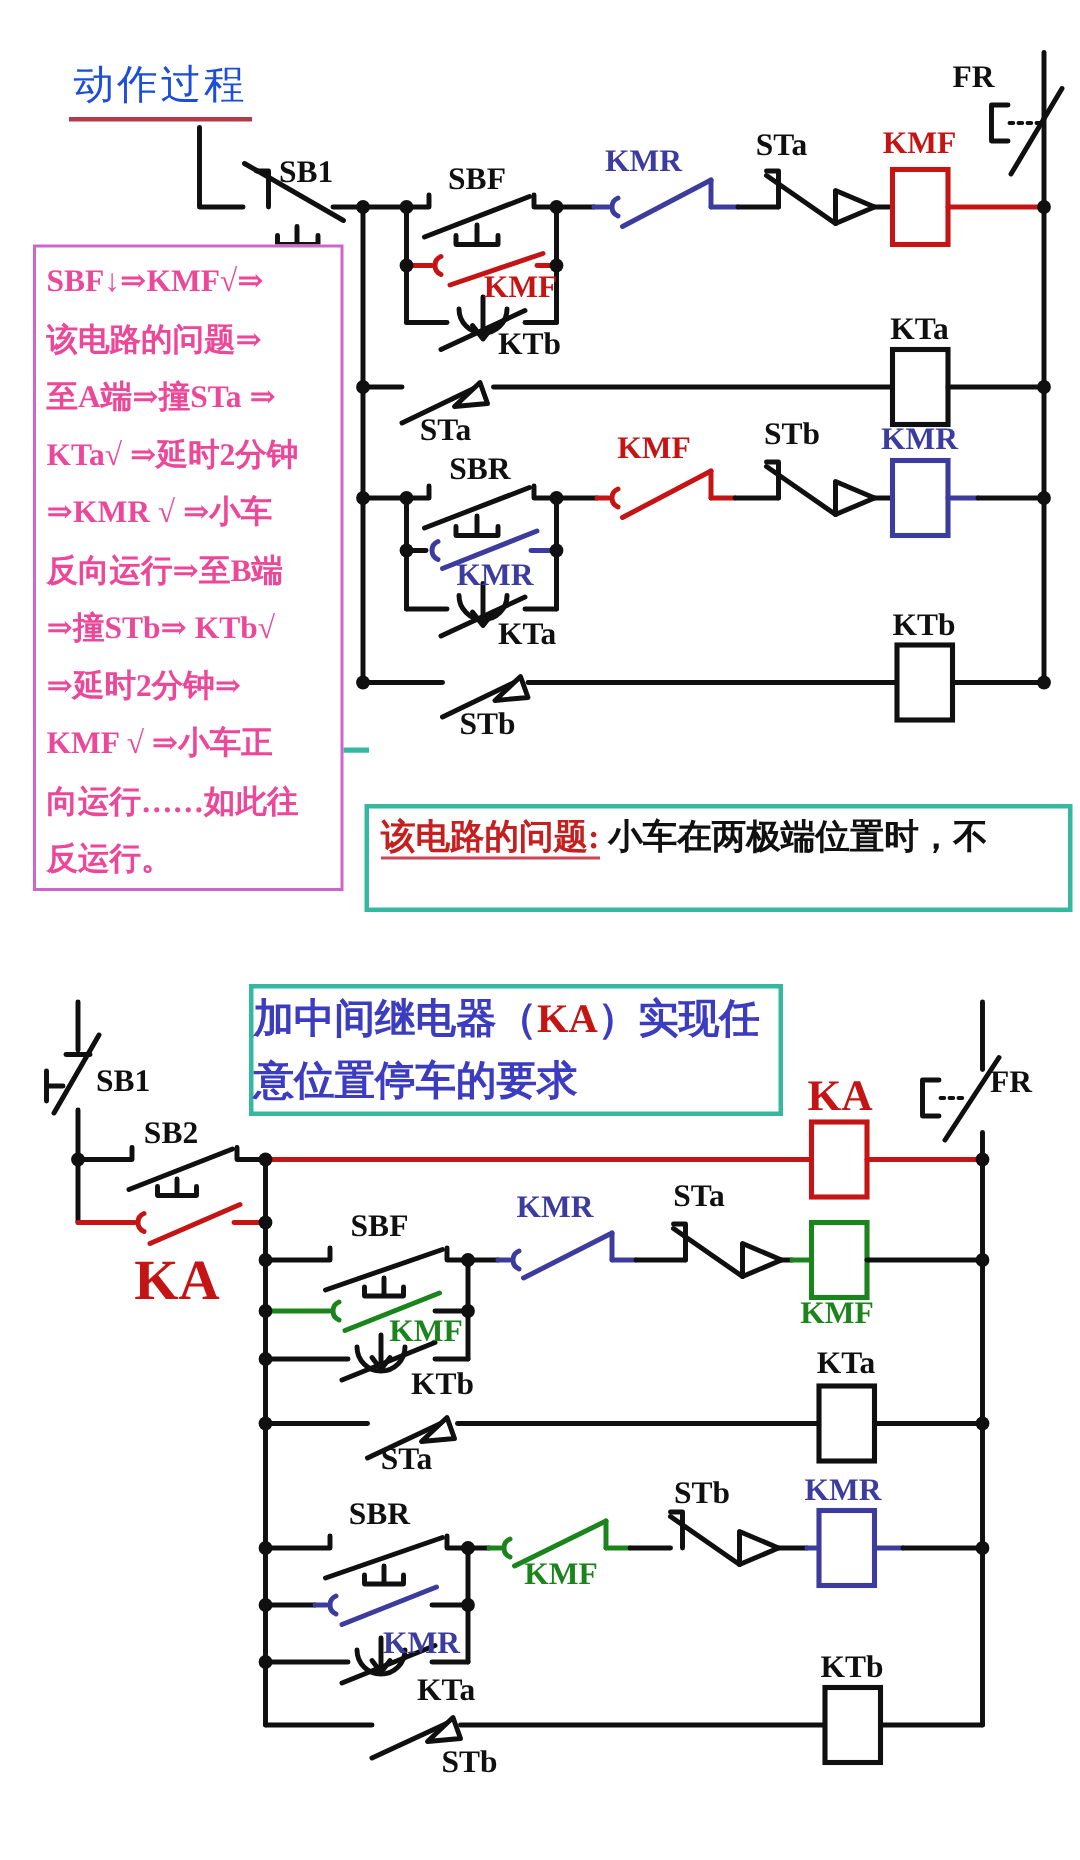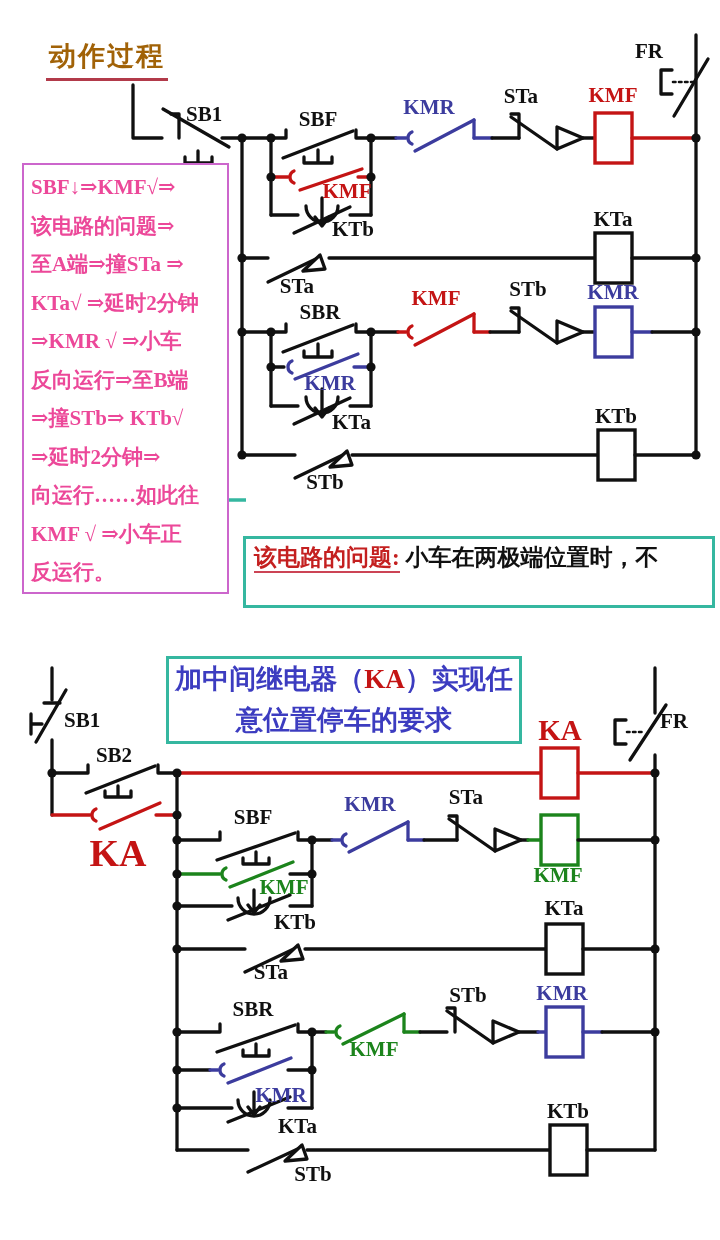--- a/index.html
+++ b/index.html
@@ -18,32 +18,32 @@
   .coilg{stroke:#1c841c;stroke-width:3.4;fill:#ffffff;}
   .tri{fill:#ffffff;}
   .dot{fill:#101010;stroke:none;}
   
   text{font-family:"Liberation Serif","DejaVu Serif",serif;font-weight:bold;}
   .lb{font-size:21px;fill:#101010;}
   .mid{text-anchor:middle;}
   .red{fill:#c41414;} .blue{fill:#3c3c9e;} .green{fill:#1c841c;}
   
   .abs{position:absolute;}
-  #page-title{left:46px;top:38px;font-size:27px;font-weight:bold;color:#a16207;
+  #page-title{left:46px;top:38px;font-size:27px;font-weight:normal;color:#1d4ed8;
               letter-spacing:2px;border-bottom:3px solid #b23a4a;padding:0 3px 4px 3px;}
   #process-box{left:22px;top:163px;width:196px;height:424px;border:2.5px solid #cc66cc;
                padding:3px 0 0 7px;font-size:21px;font-weight:bold;color:#ec4899;
                line-height:38.5px;background:#ffffff;}
   #problem-box{left:243px;top:496px;width:450px;height:58px;border:3px solid #35b7a0;
                padding:4px 8px;font-size:23px;font-weight:bold;color:#101010;
                line-height:30px;background:#ffffff;margin-top:40px;}
   #problem-box .plabel{color:#c42020;border-bottom:2px solid #cc4455;padding-bottom:1px;}
   #problem-box .l2{padding-left:172px;}
   #bottom-title-box{left:166px;top:656px;width:350px;height:82px;border:3.5px solid #35b7a0;
-               color:#3c3cc0;font-size:27px;font-weight:bold;text-align:center;
+               color:#3c3cc0;font-size:27px;font-weight:bold;
                line-height:41px;background:#ffffff;}
   #bottom-title-box .ka{color:#c41414;}
 </style>
 </head>
 <body>
 
 <div id="stage">
 
   <svg style="position:absolute;left:0;top:0;" width="720" height="1240" viewBox="0 0 720 1240" xmlns="http://www.w3.org/2000/svg">
 
@@ -388,22 +388,22 @@
 
   <div id="process-box" class="abs">
     <div>SBF↓⇒KMF√⇒</div>
     <div>该电路的问题⇒</div>
     <div>至A端⇒撞STa ⇒</div>
     <div>KTa√ ⇒延时2分钟</div>
     <div>⇒KMR √ ⇒小车</div>
     <div>反向运行⇒至B端</div>
     <div>⇒撞STb⇒ KTb√</div>
     <div>⇒延时2分钟⇒</div>
+    <div>KMF √ ⇒小车正</div>
     <div>向运行……如此往</div>
-    <div>KMF √ ⇒小车正</div>
     <div>反运行。</div>
   </div>
 
   <div id="problem-box" class="abs">
     <div>
       <span class="plabel">该电路的问题:</span>
       <span>小车在两极端位置时，不</span>
     </div>
   </div>
 

